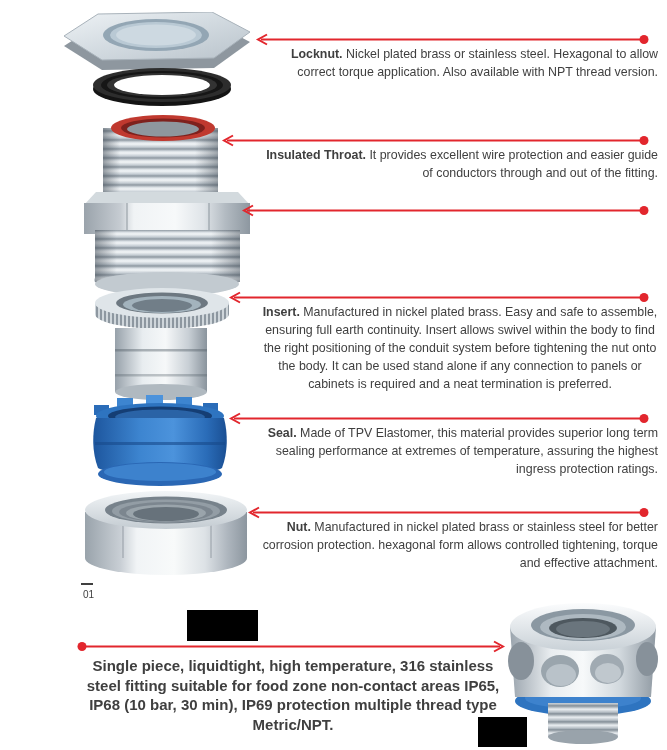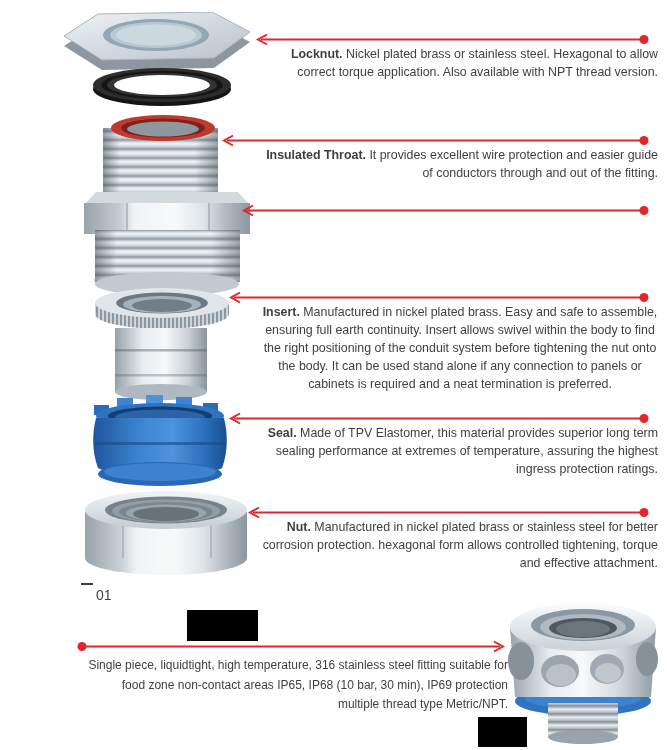--- a/index.html
+++ b/index.html
@@ -32,25 +32,25 @@
   .arrow{position:absolute;height:13px;}
   .arw-1{left:255px;top:33px;width:395px;}
   .arw-2{left:221px;top:134px;width:429px;}
   .arw-3{left:241px;top:204px;width:409px;}
   .arw-4{left:228px;top:291px;width:422px;}
   .arw-5{left:228px;top:412px;width:422px;}
   .arw-6{left:247px;top:506px;width:403px;}
   .arw-7{left:76px;top:640px;width:432px;}
   
   .footnote-dash{left:81px;top:583px;width:12px;height:2px;background:var(--text);}
-  .footnote-num{left:96px;top:589px;font-size:14px;line-height:12px;color:var(--text);}
+  .footnote-num{left:83px;top:589px;font-size:10px;line-height:12px;color:var(--text);}
   
   .bottom-desc{
-    left:78px;top:656px;width:430px;text-align:right;
-    font-size:12px;line-height:19.5px;color:var(--text);
+    left:78px;top:656px;width:430px;text-align:center;
+    font-size:15px;line-height:19.5px;color:var(--text);font-weight:bold;
   }
   
   .redact{background:var(--redaction-black);}
   .redact-1{left:187px;top:610px;width:71px;height:31px;}
   .redact-2{left:478px;top:717px;width:49px;height:30px;}
   
   .p-locknut{left:62px;top:12px;}
   .p-oring{left:90px;top:64px;}
   .p-body{left:82px;top:108px;}
   .p-insert{left:92px;top:286px;}

